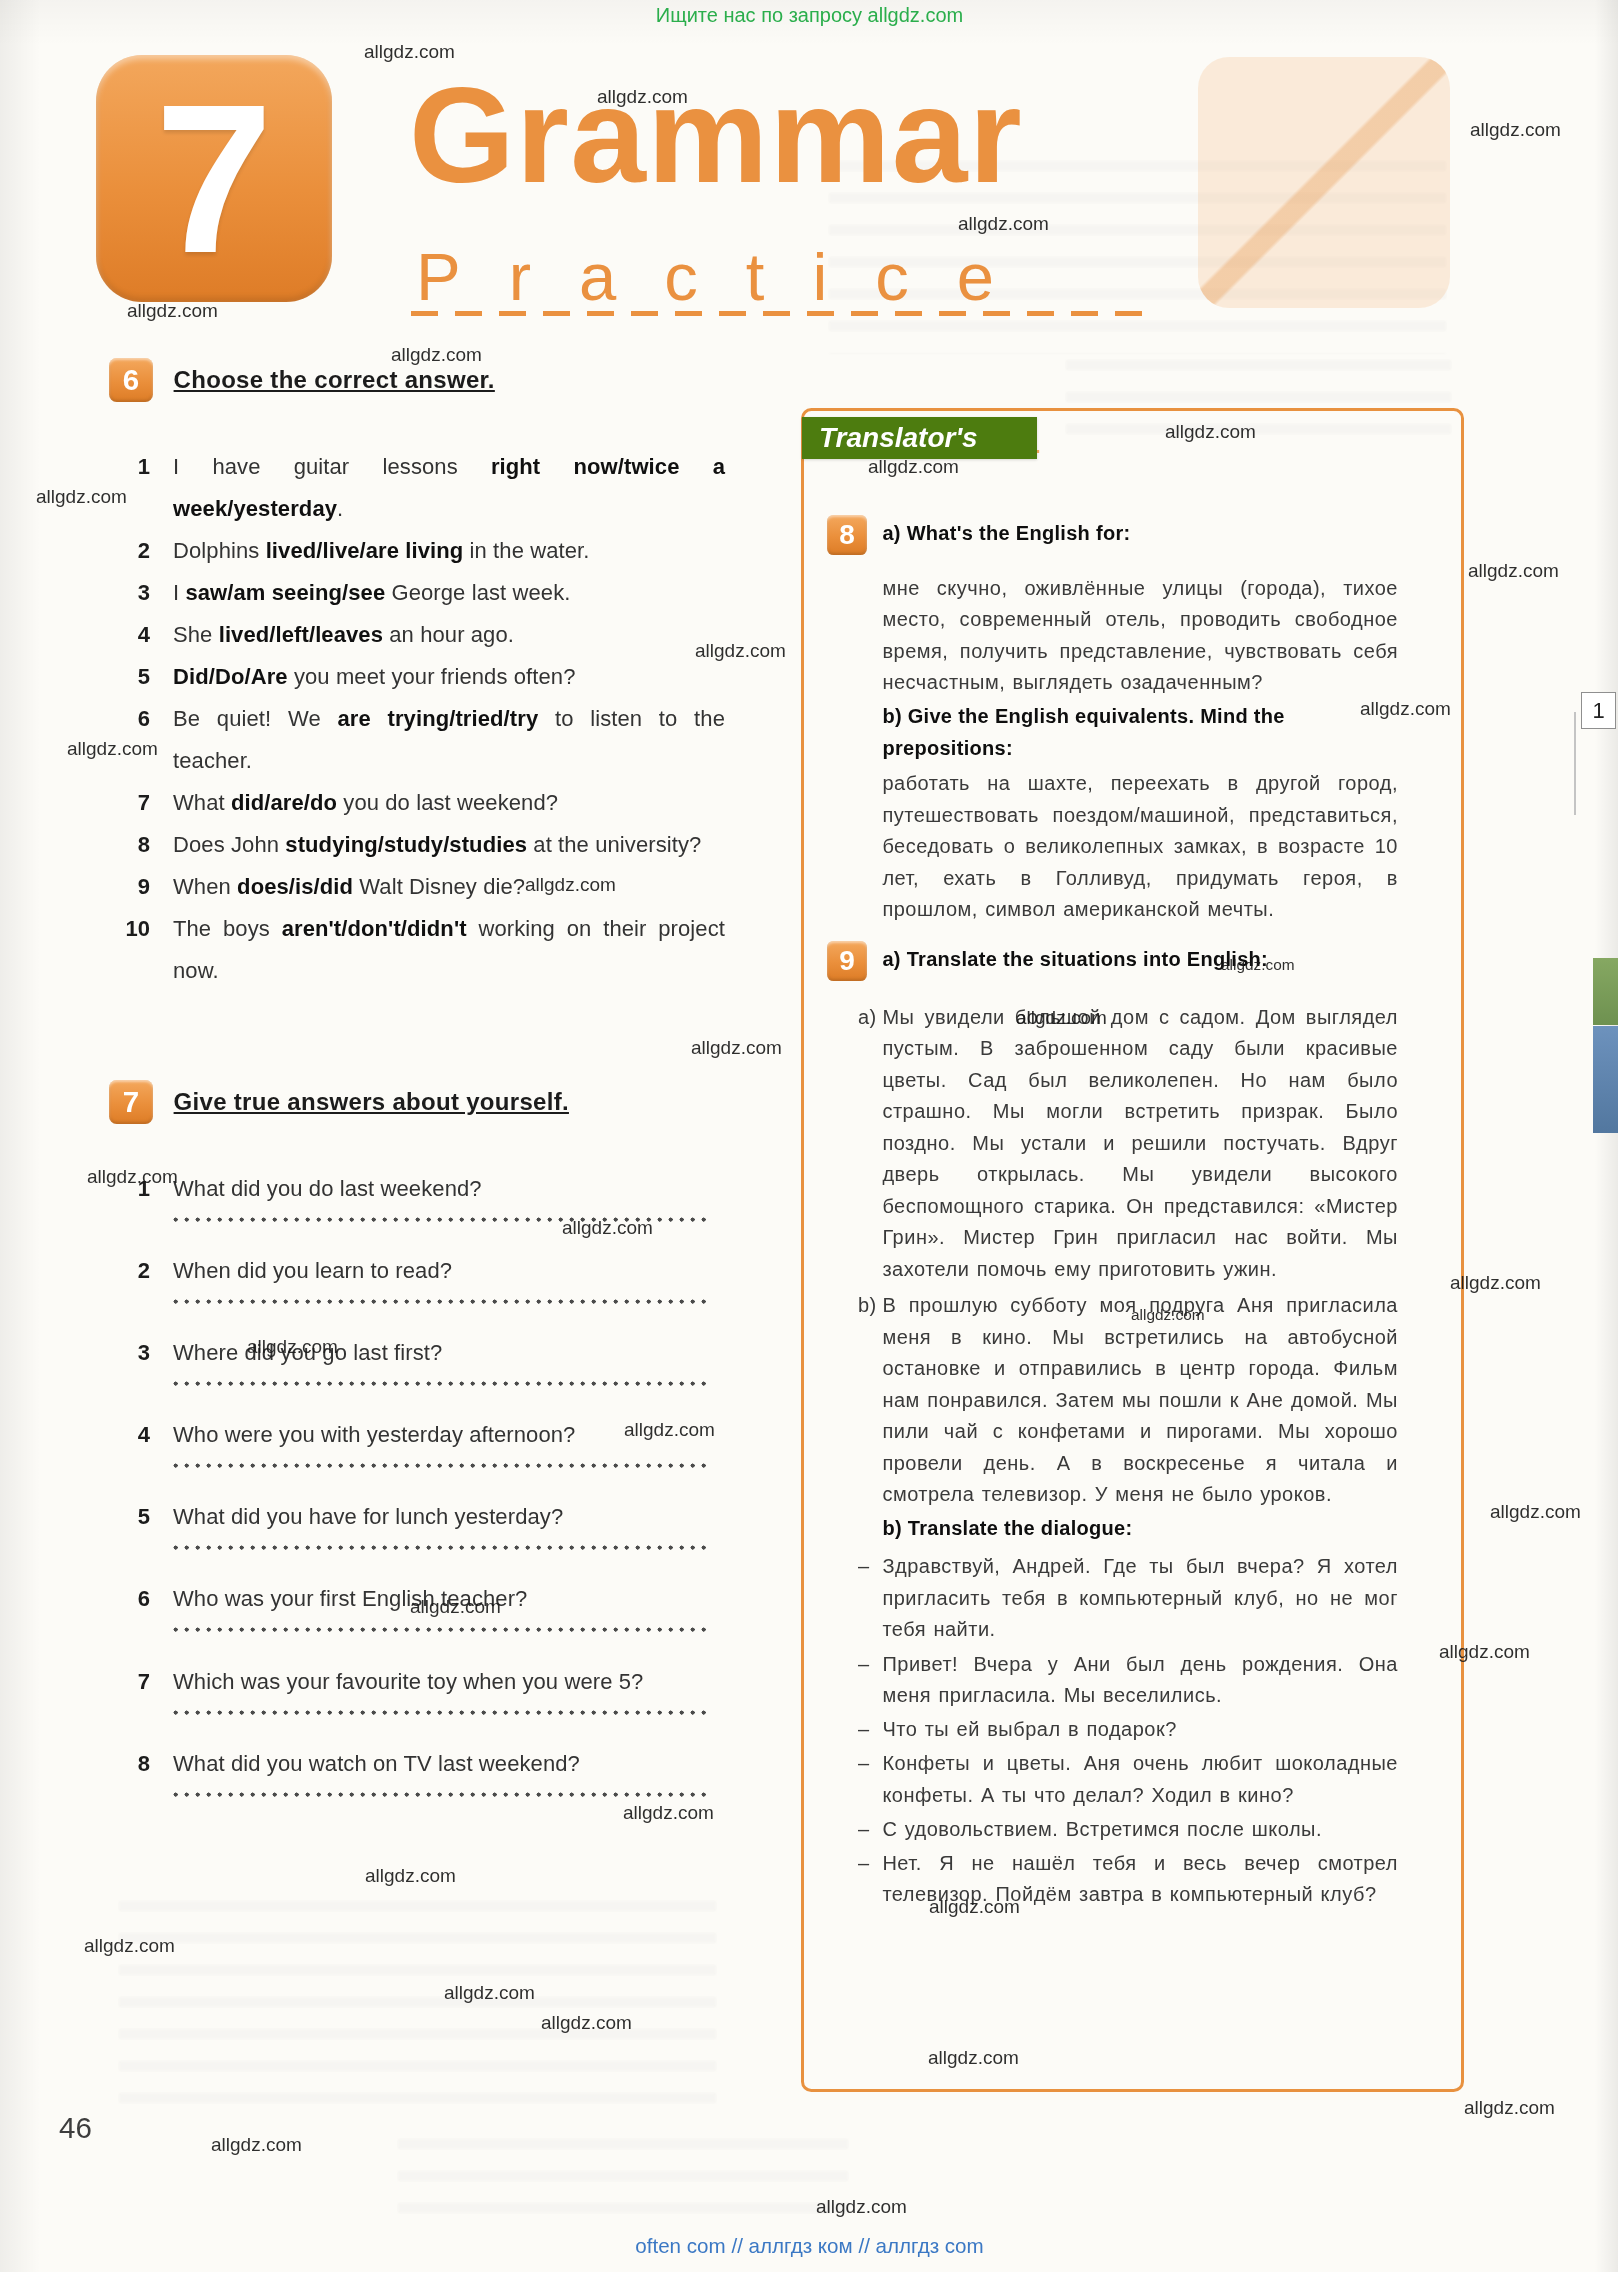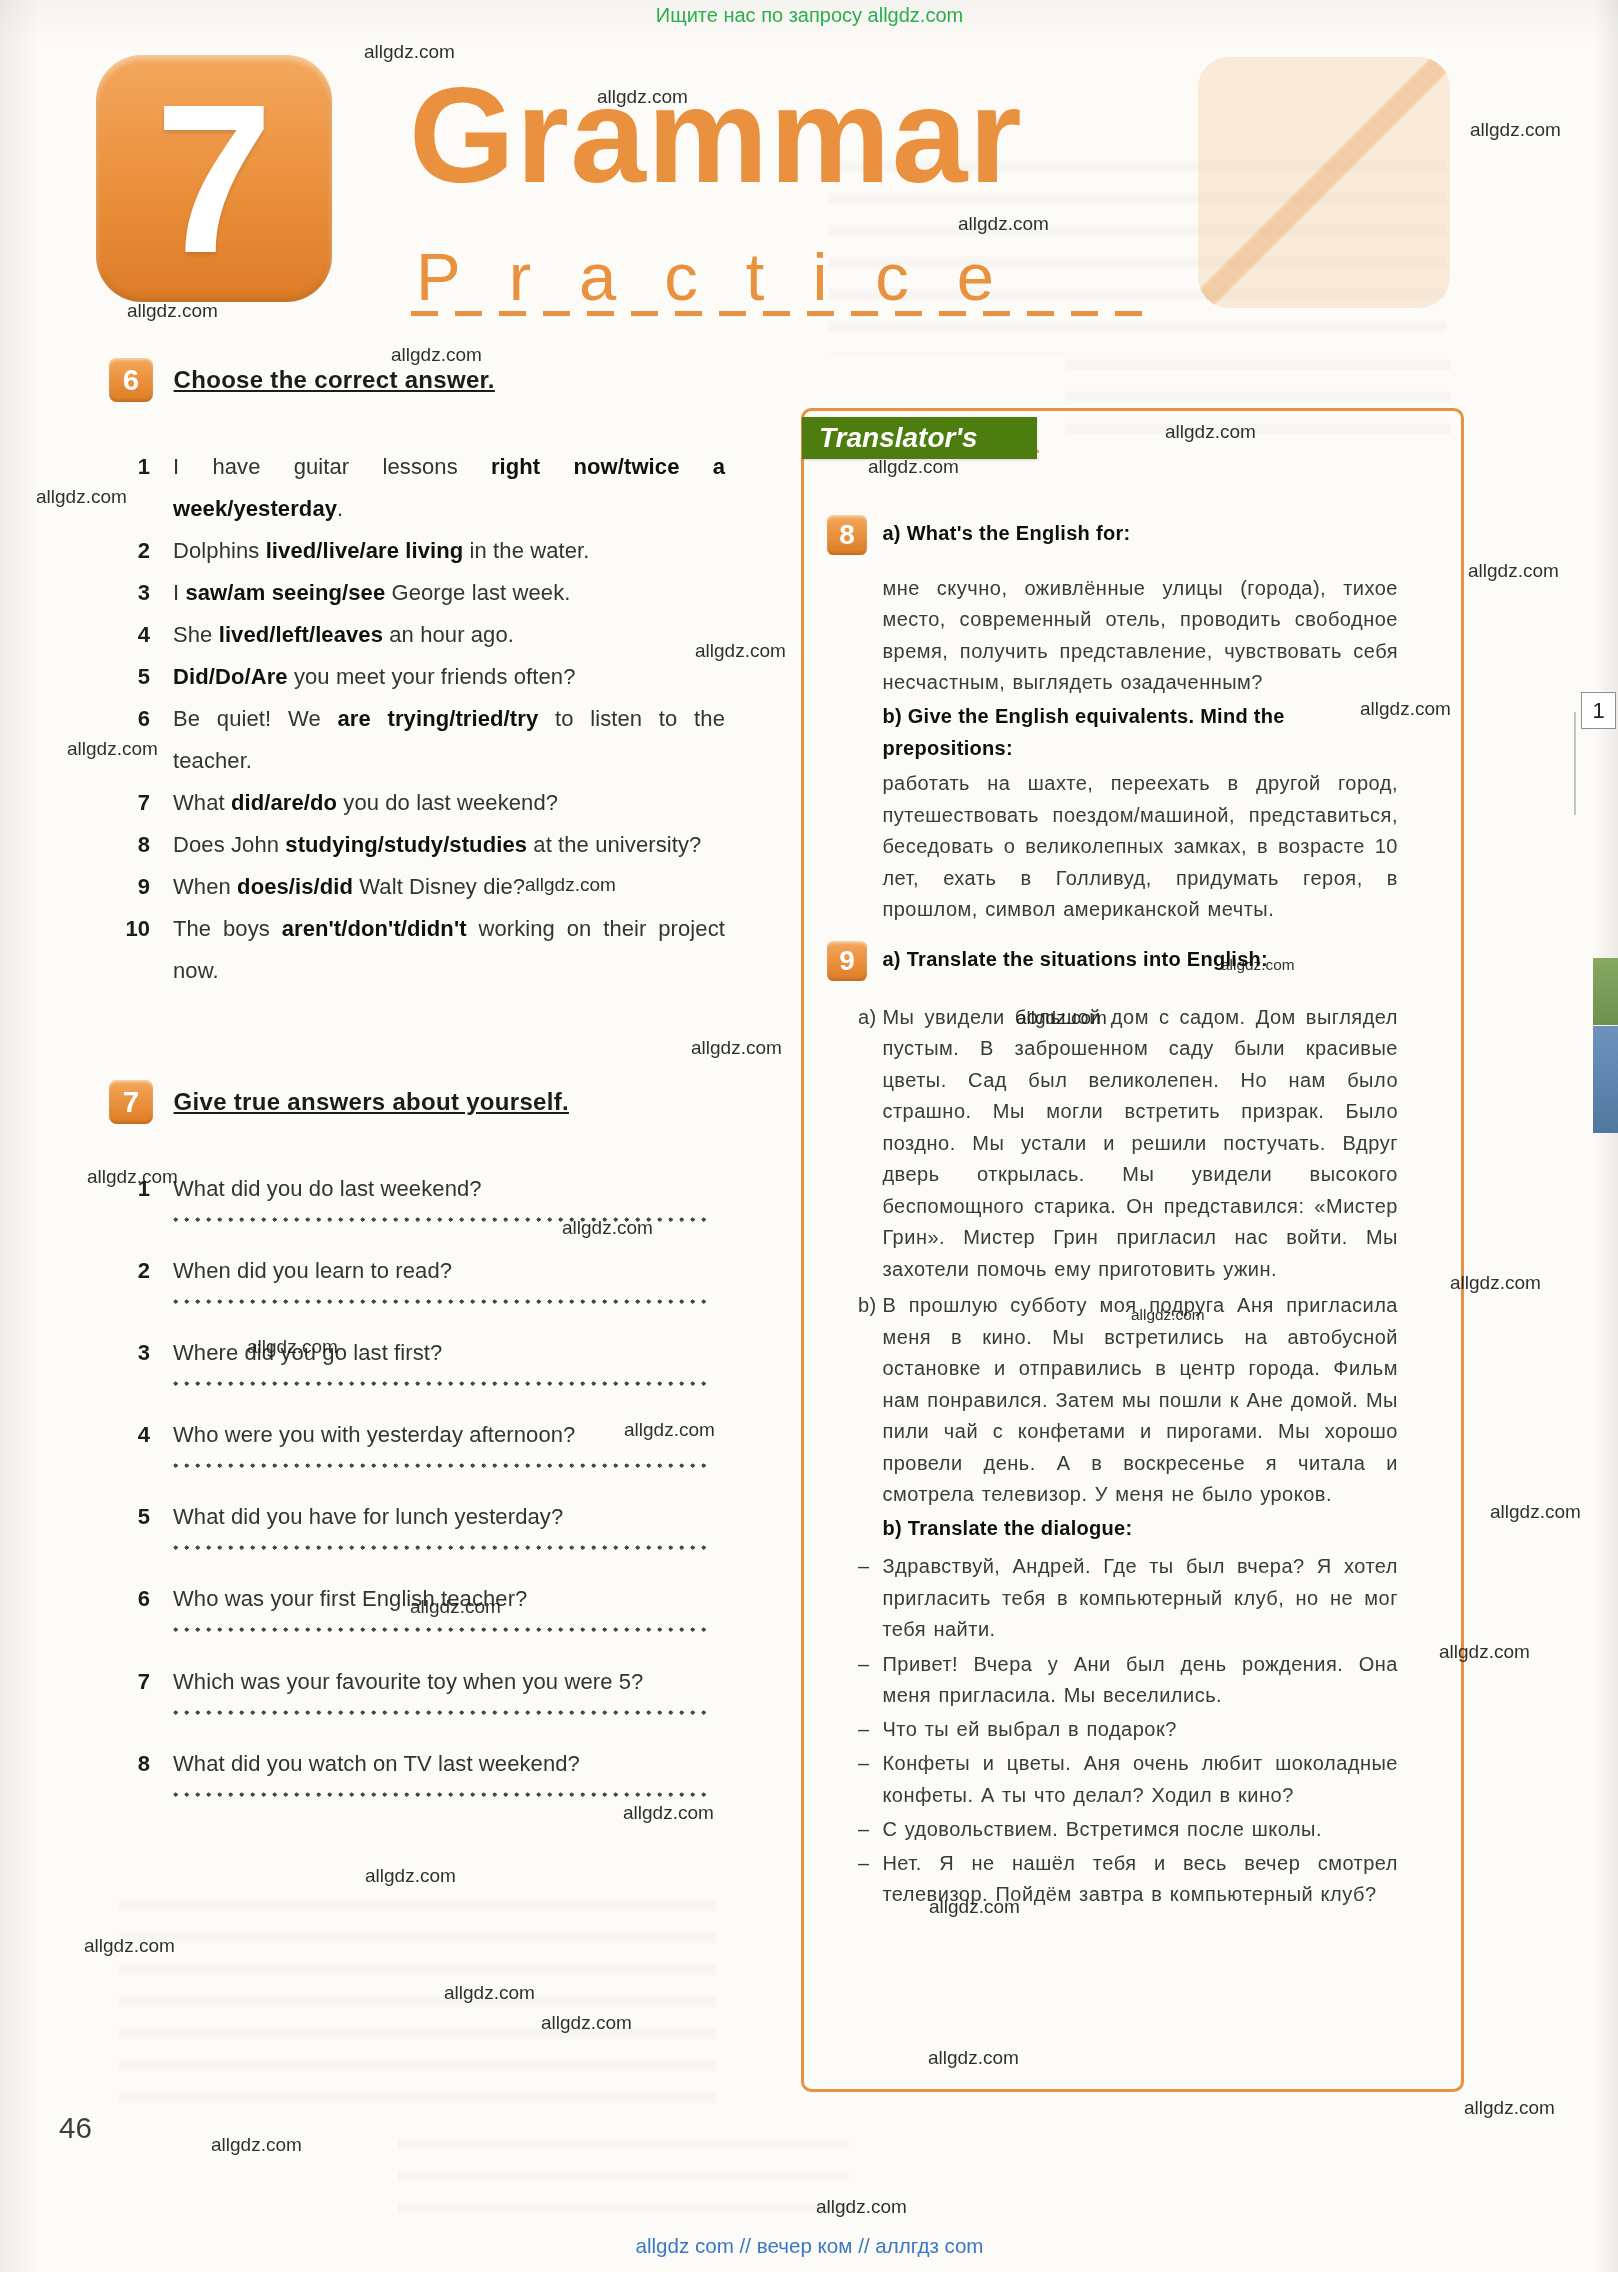--- a/index.html
+++ b/index.html
@@ -282,21 +282,21 @@
       </div>
     </div>
   </section>
 
   <div class="side-marker">1</div>
   <div class="edge-vline"></div>
   <div class="chip-green"></div>
   <div class="chip-blue"></div>
 
   <div class="page-number">46</div>
-  <div class="footer-line">allgdz com  //  вечер ком  //  аллгдз com</div>
+  <div class="footer-line">often com  //  аллгдз ком  //  аллгдз com</div>
 
   <div class="wm-layer">
       <div class="wm" style="left: 364px; top: 41px;">allgdz.com</div>
       <div class="wm" style="left: 597px; top: 86px;">allgdz.com</div>
       <div class="wm" style="left: 1470px; top: 119px;">allgdz.com</div>
       <div class="wm" style="left: 958px; top: 213px;">allgdz.com</div>
       <div class="wm" style="left: 127px; top: 300px;">allgdz.com</div>
       <div class="wm" style="left: 391px; top: 344px;">allgdz.com</div>
       <div class="wm" style="left: 1165px; top: 421px;">allgdz.com</div>
       <div class="wm" style="left: 868px; top: 456px;">allgdz.com</div>

